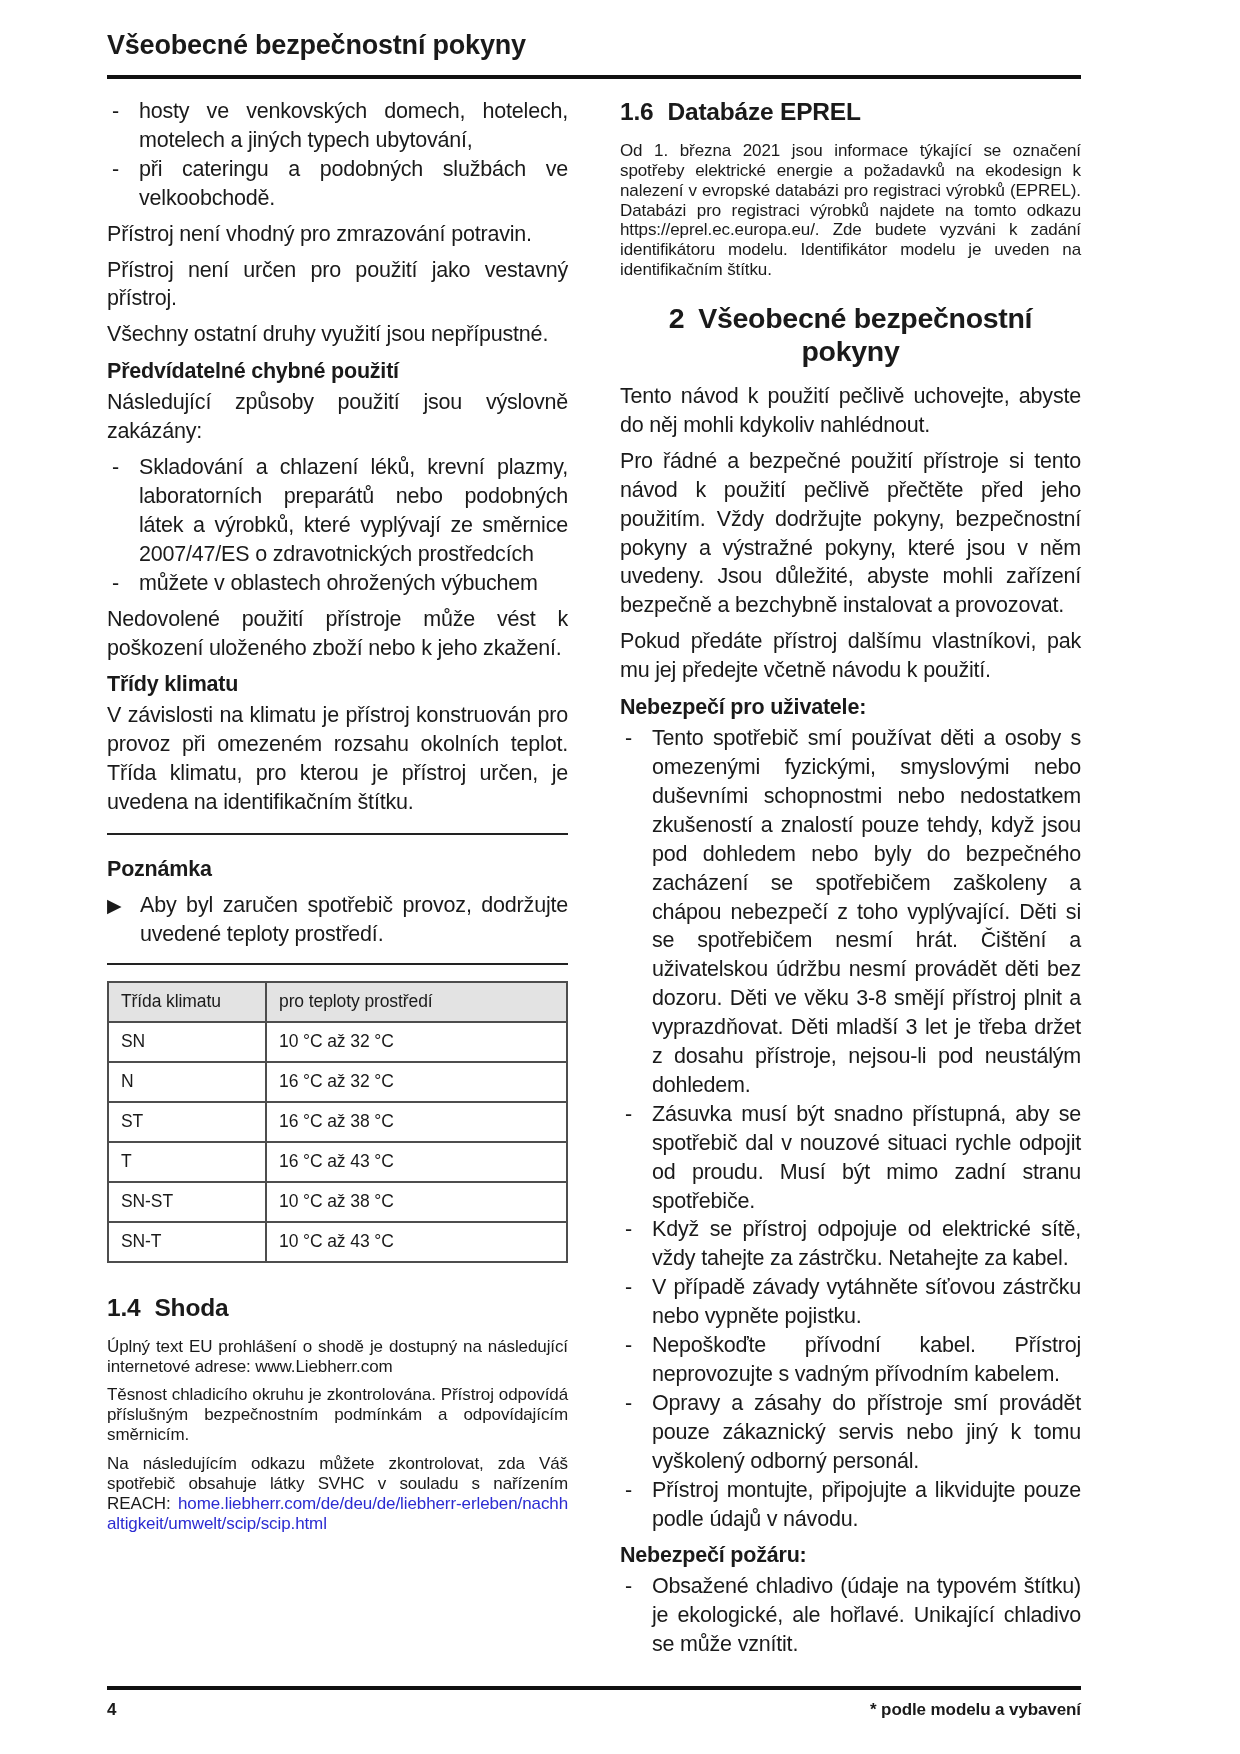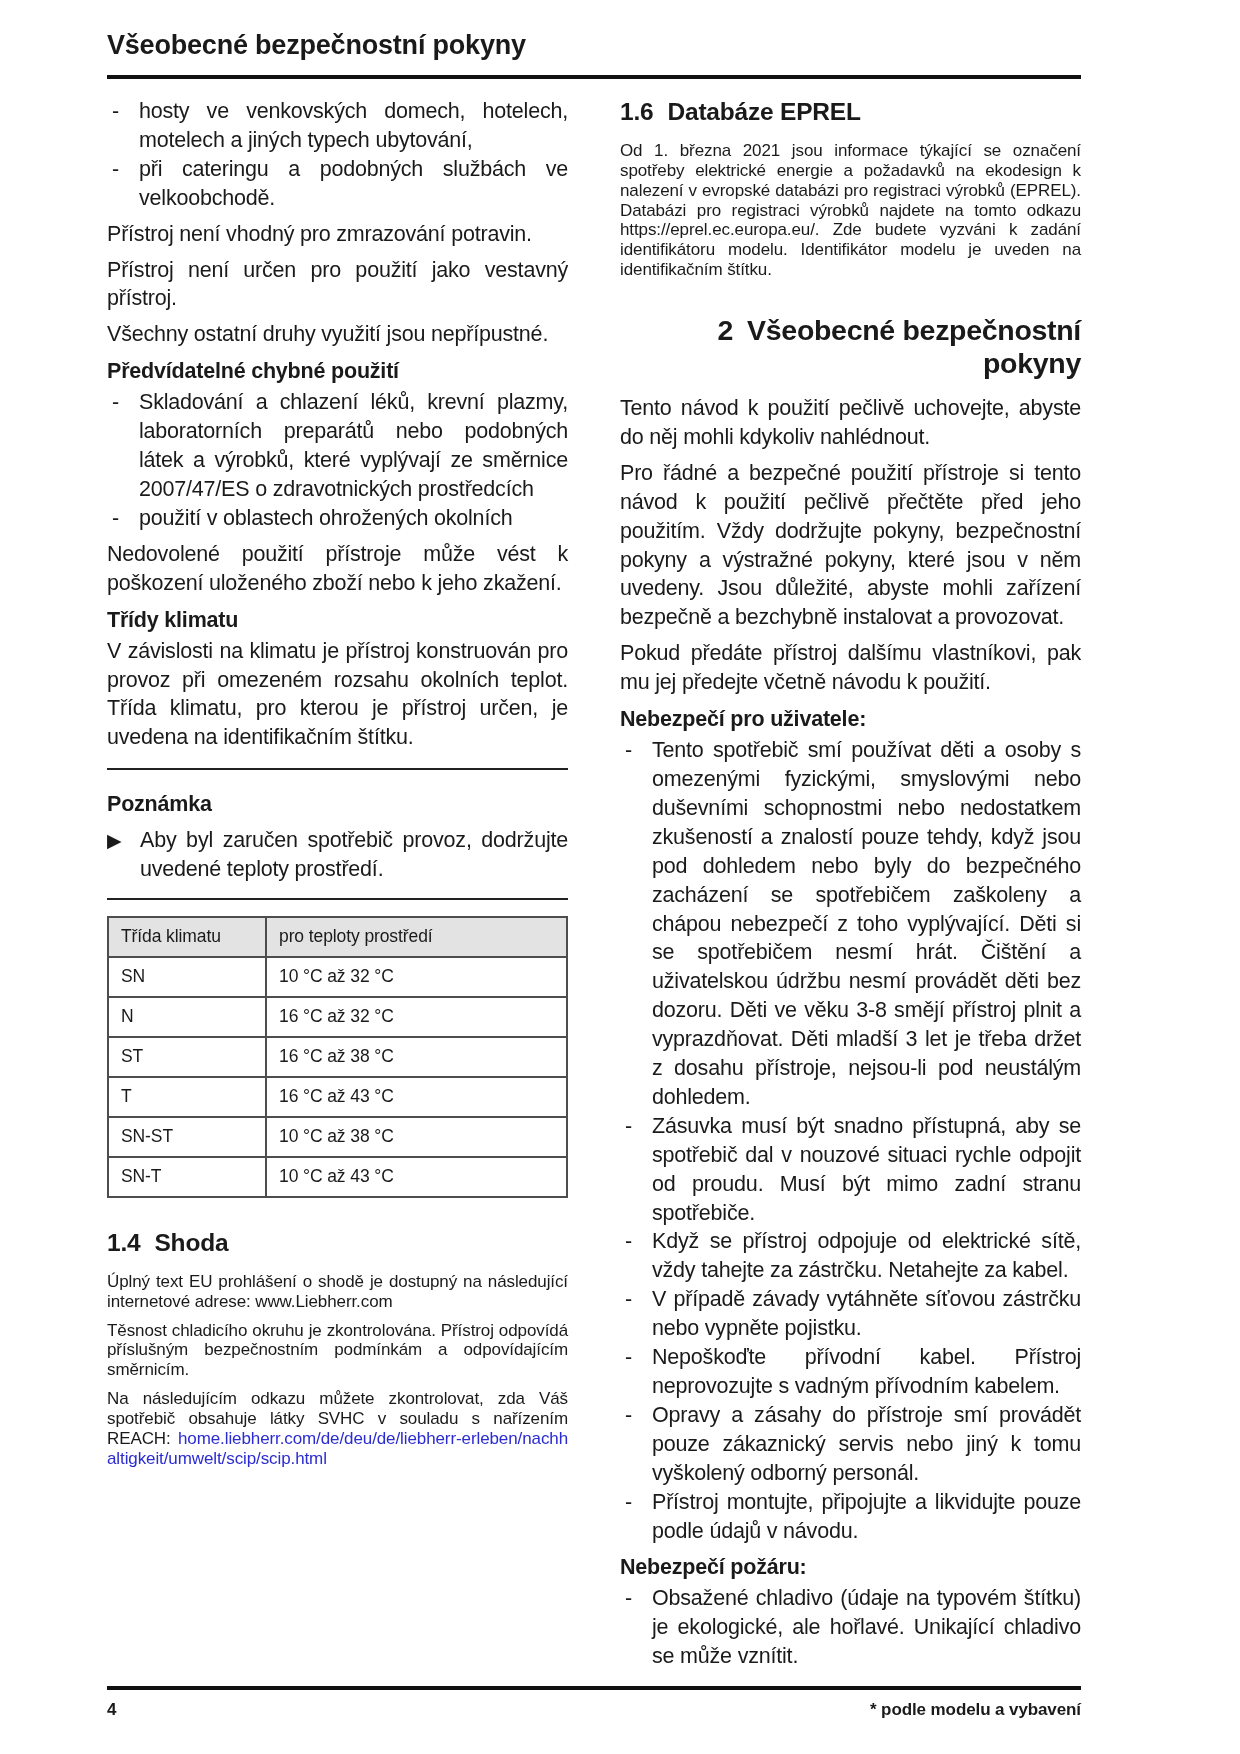--- a/index.html
+++ b/index.html
@@ -55,23 +55,23 @@
     font-size: 24.5px;
     font-weight: 700;
     margin: 30px 0 14px 0;
     line-height: 1.22;
     letter-spacing: -0.2px;
     text-align: left;
   }
   h1.chapter-head {
     font-size: 28.5px;
     font-weight: 700;
-    margin: 34px 0 14px 0;
+    margin: 22px 0 14px 0;
     letter-spacing: -0.3px;
-    text-align: right;
+    text-align: center;
   }
   .head-num { margin-right: 14px; }
   
   ul.dash-list {
     list-style: none;
     margin: 0 0 7px 0;
     padding: 0;
   }
   ul.dash-list li {
     position: relative;
@@ -172,28 +172,29 @@
       </ul>
 
       <div class="body-lg">
         <p>Přístroj není vhodný pro zmrazování potravin.</p>
         <p>Přístroj není určen pro použití jako vestavný přístroj.</p>
         <p>Všechny ostatní druhy využití jsou nepřípustné.</p>
       </div>
 
       <h2 class="sub-head">Předvídatelné chybné použití</h2>
       <div class="body-lg">
+        <p>Následující způsoby použití jsou výslovně zakázány:</p>
         <ul class="dash-list">
           <li>
             <span class="marker">-</span>
             <span>Skladování a chlazení léků, krevní plazmy, laboratorních preparátů nebo podobných látek a výrobků, které vyplývají ze směrnice 2007/47/ES o zdravotnických prostředcích</span>
           </li>
           <li>
             <span class="marker">-</span>
-            <span>použití v oblastech ohrožených okolních</span>
+            <span>můžete v oblastech ohrožených výbuchem</span>
           </li>
         </ul>
         <p>Nedovolené použití přístroje může vést k poškození uloženého zboží nebo k jeho zkažení.</p>
       </div>
 
       <h2 class="sub-head">Třídy klimatu</h2>
       <div class="body-lg">
         <p>V závislosti na klimatu je přístroj konstruován pro provoz při omezeném rozsahu okolních teplot. Třída klimatu, pro kterou je přístroj určen, je uvedena na identifikačním štítku.</p>
       </div>
 

